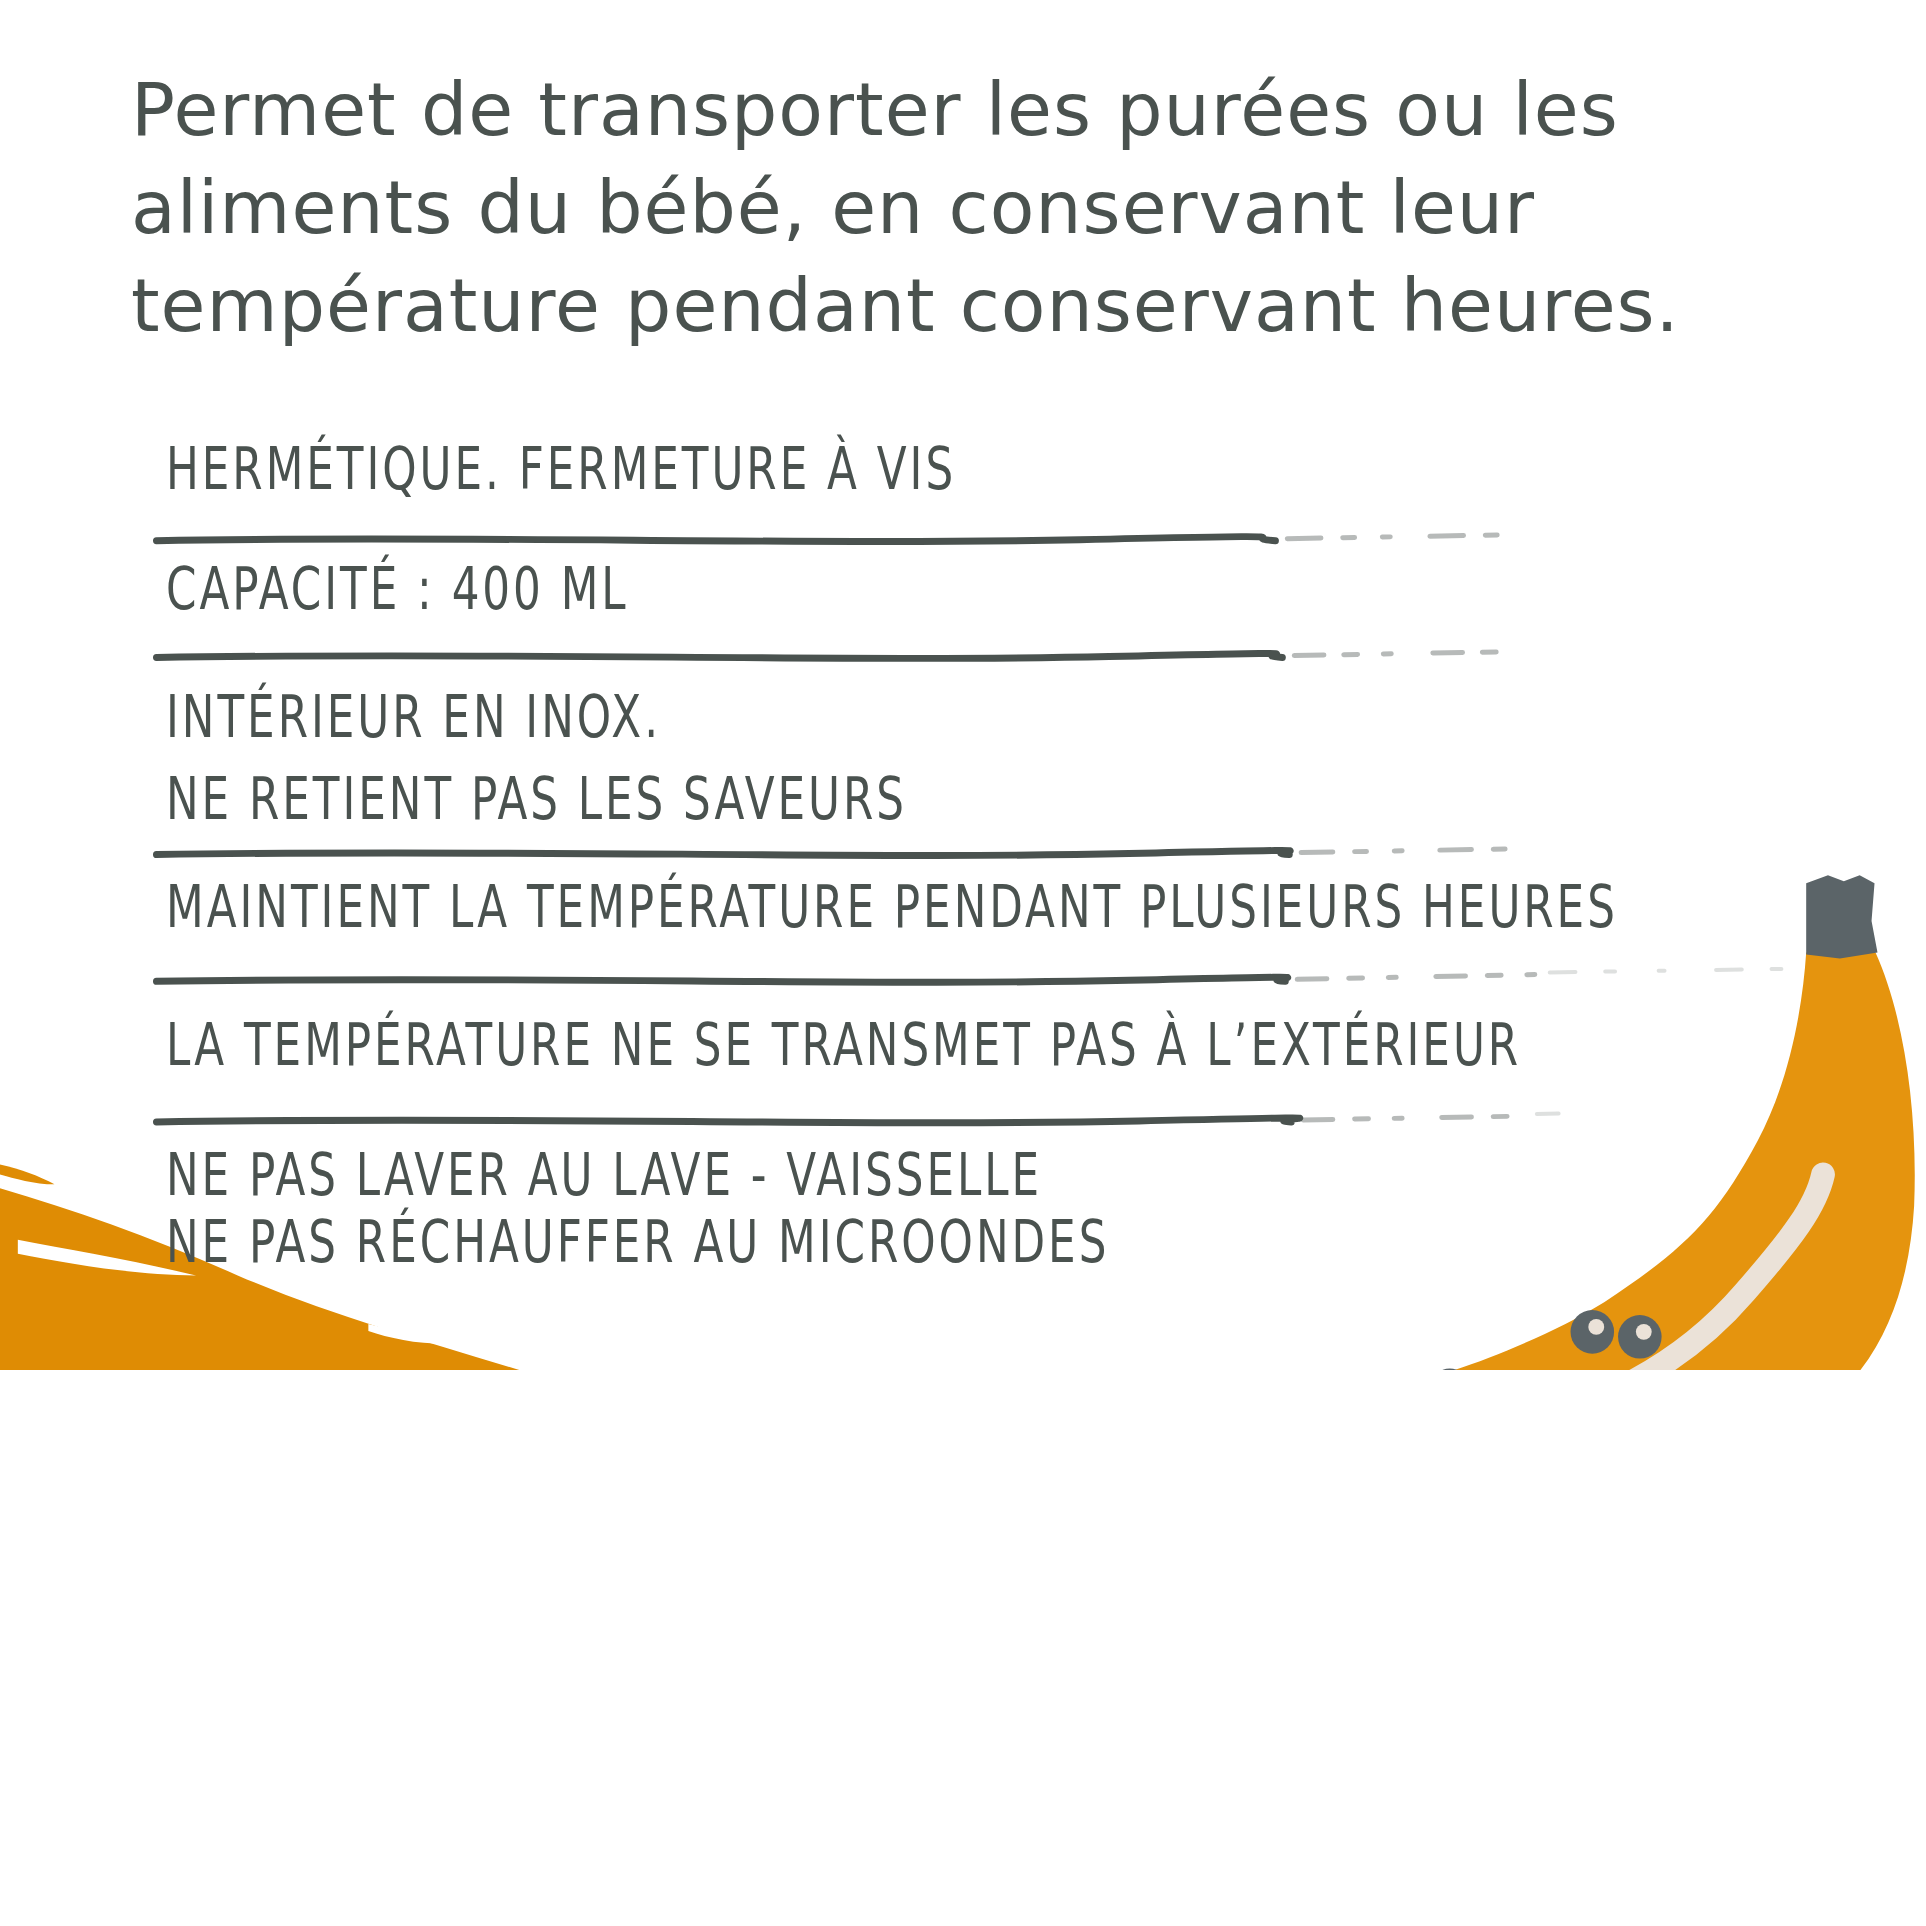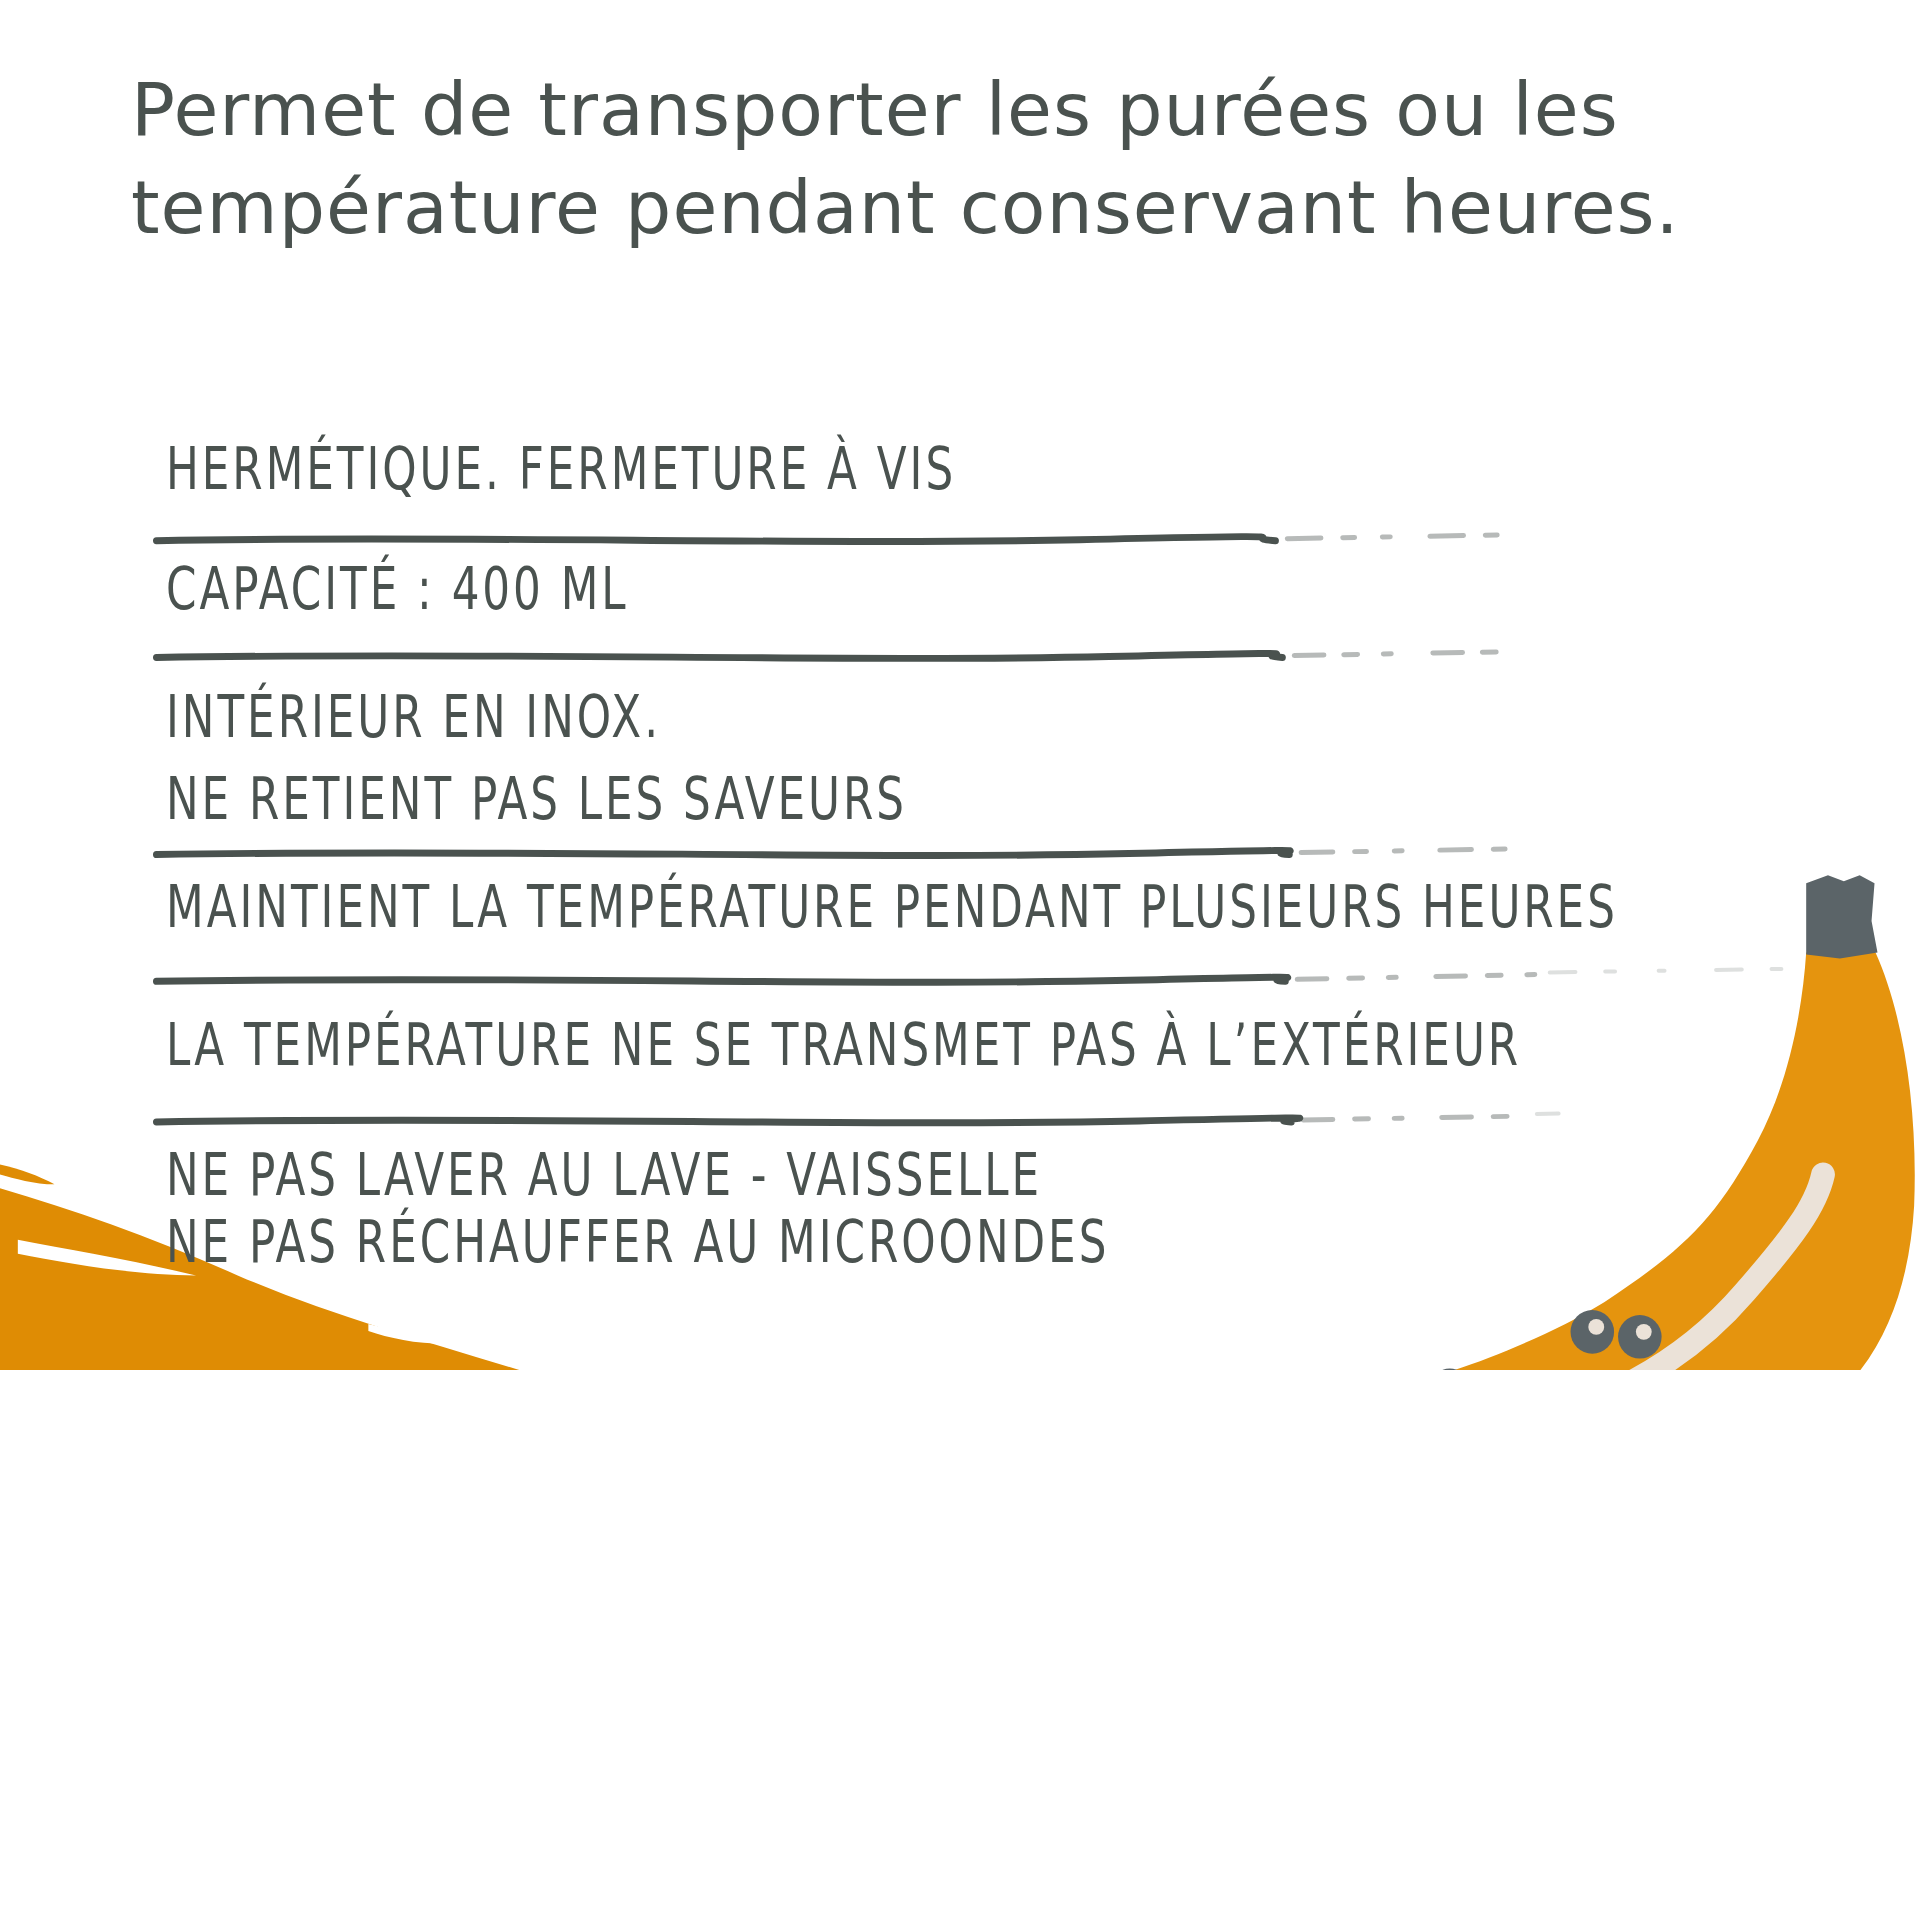--- a/index.html
+++ b/index.html
@@ -106,20 +106,21 @@
       <g>
         <circle cx="1468" cy="1396" r="7" fill="#ebe2d8"></circle>
         <circle cx="1612" cy="1340" r="8" fill="#ebe2d8"></circle>
         <circle cx="1660" cy="1345" r="8" fill="#ebe2d8"></circle>
       </g>
     </g>
   </svg>
 
   <div class="headline">
     <div>Permet de transporter les purées ou les</div>
+    <div>aliments du bébé, en conservant leur</div>
     <div>température pendant conservant heures.</div>
   </div>
 
   <div class="feature f1">
     <div>HERMÉTIQUE. FERMETURE À VIS</div>
   </div>
 
   <div class="feature f2">
     <div>CAPACITÉ : 400 ML</div>
   </div>

